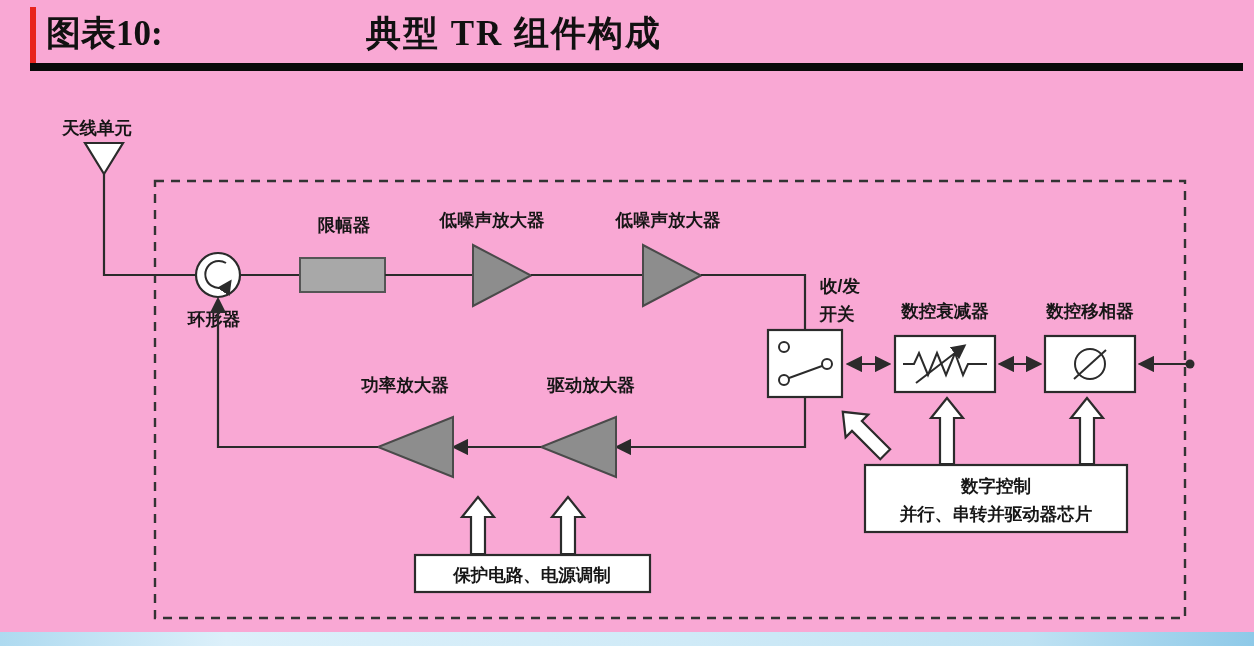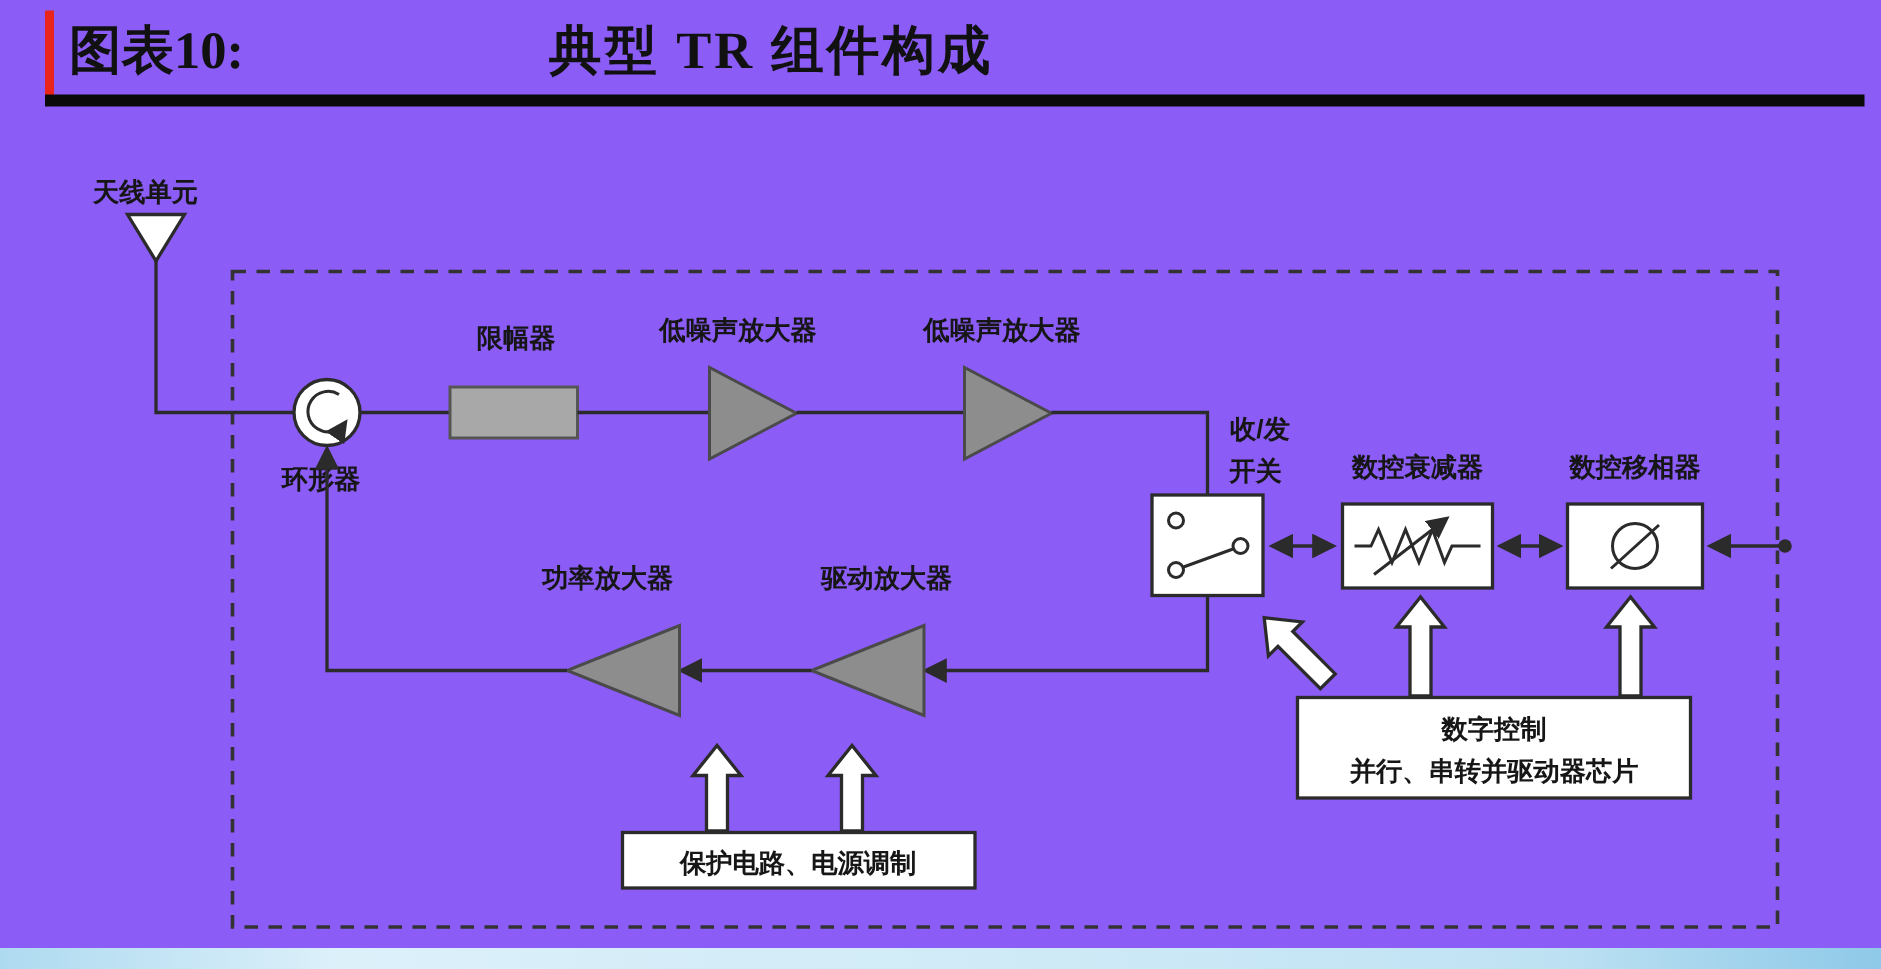--- a/index.html
+++ b/index.html
@@ -1,16 +1,16 @@
 <!DOCTYPE html>
 <html><head>
 <meta charset="utf-8">
 <style>
   html,body{margin:0;padding:0;background:#ffffff;}
-  .page{position:relative;width:1254px;height:646px;background:#8b5cf6;overflow:hidden;
+  .page{position:relative;width:1254px;height:646px;background:#f9a8d4;overflow:hidden;
         font-family:"Liberation Serif", serif;}
   .red-bar{position:absolute;left:30px;top:7px;width:6px;height:62px;background:#e8241d;}
   .title-row{position:absolute;left:46px;top:10px;width:1190px;height:54px;
              font-weight:bold;font-size:35px;color:#111;white-space:nowrap;}
   .title-label{display:inline-block;min-width:250px;}
   .title-text{display:inline-block;margin-left:70px;letter-spacing:2px;}
   .title-rule{position:absolute;left:30px;top:63px;width:1213px;height:8px;background:#0a0a0a;}
   .diagram-svg{position:absolute;left:0;top:0;}
   .wire{stroke:#2b2b2b;stroke-width:2.2;fill:none;}
   .thin{stroke:#2b2b2b;stroke-width:2;fill:none;}

